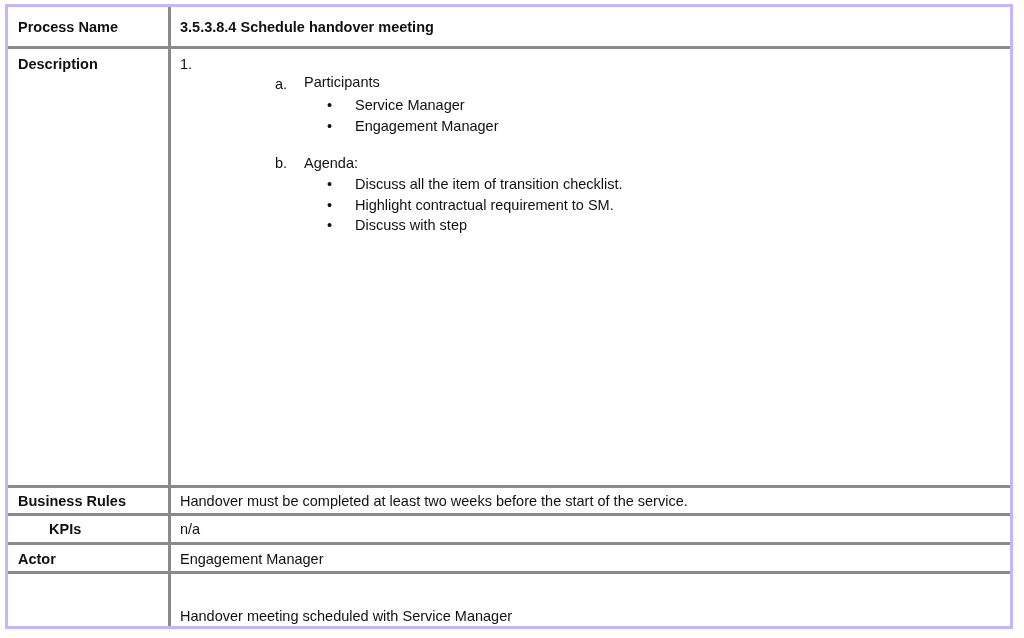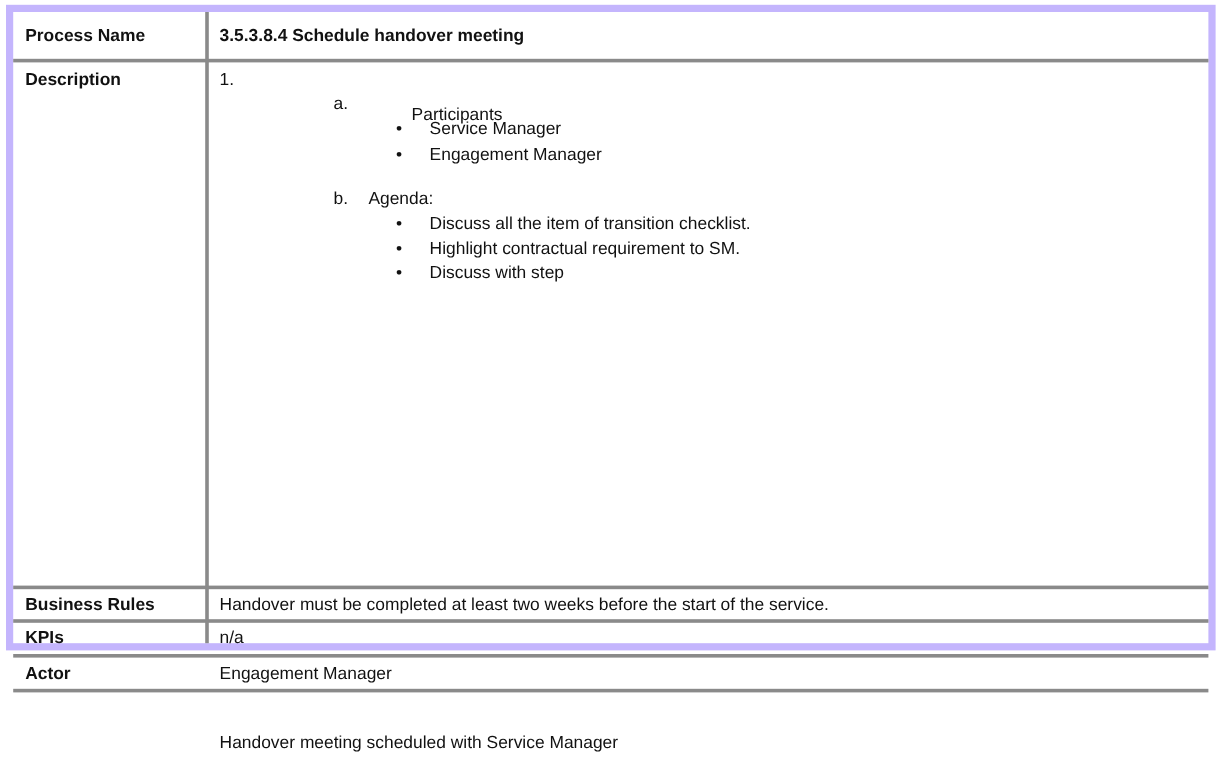--- a/index.html
+++ b/index.html
@@ -1,19 +1,19 @@
 <!DOCTYPE html>
 <html><head>
 <meta charset="utf-8">
 <style>
   html, body { margin:0; padding:0; background:#ffffff; }
   body { width:1024px; height:638px; position:relative; overflow:hidden;
          font-family:"Liberation Sans", sans-serif; color:#111; font-size:14.5px; }
-  .tbl { position:absolute; left:5px; top:4px; width:1008px; height:538px;
-         border:6px solid #c4b5fd; box-sizing:border-box; }
+  .tbl { position:absolute; left:5px; top:4px; width:1008px; height:625px;
+         border:3px solid #c4b5fd; box-sizing:border-box; }
   .row { position:absolute; left:0; right:0; border-bottom:3px solid #8a8a8a; box-sizing:border-box; }
   .row.last { border-bottom:none; }
   .lbl { position:absolute; left:10px; font-weight:bold; }
   .val { position:absolute; left:172px;text-align:right; }
   .vline { position:absolute; left:160px; top:0; bottom:0; width:3px; background:#8a8a8a; }
   .line { position:absolute; white-space:nowrap; }
 </style>
 </head>
 <body>
 
@@ -23,21 +23,21 @@
   <div class="row" style="top:0;height:42px;">
     <span class="lbl" style="top:12px;">Process Name</span>
     <span class="val" style="top:12px;font-weight:bold;">3.5.3.8.4 Schedule handover meeting</span>
   </div>
 
   <div class="row" style="top:42px;height:439px;">
     <span class="lbl" style="top:7px;">Description</span>
     <span class="line" style="left:172px;top:7px;">1.</span>
 
     <span class="line" style="left:267px;top:27px;">a.</span>
-    <span class="line" style="left:296px;top:36px;margin-left:36px;">Participants</span>
+    <span class="line" style="left:296px;top:25px;">Participants</span>
     <span class="line" style="left:319px;top:48px;">•</span>
     <span class="line" style="left:347px;top:48px;">Service Manager</span>
     <span class="line" style="left:319px;top:69px;">•</span>
     <span class="line" style="left:347px;top:69px;">Engagement Manager</span>
 
     <span class="line" style="left:267px;top:106px;">b.</span>
     <span class="line" style="left:296px;top:106px;">Agenda:</span>
     <span class="line" style="left:319px;top:127px;">•</span>
     <span class="line" style="left:347px;top:127px;">Discuss all the item of transition checklist.</span>
     <span class="line" style="left:319px;top:148px;">•</span>
@@ -45,21 +45,21 @@
     <span class="line" style="left:319px;top:168px;">•</span>
     <span class="line" style="left:347px;top:168px;">Discuss with step</span>
   </div>
 
   <div class="row" style="top:481px;height:28px;">
     <span class="lbl" style="top:5px;">Business Rules</span>
     <span class="val" style="top:5px;">Handover must be completed at least two weeks before the start of the service.</span>
   </div>
 
   <div class="row" style="top:509px;height:29px;">
-    <span class="lbl" style="top:5px;">KPIs</span>
+    <span class="lbl" style="top:5px;margin-left:31px;">KPIs</span>
     <span class="val" style="top:5px;">n/a</span>
   </div>
 
   <div class="row" style="top:538px;height:29px;padding-left:12px;">
     <span class="lbl" style="top:6px;">Actor</span>
     <span class="val" style="top:6px;">Engagement Manager</span>
   </div>
 
 
   <div class="row last" style="top:596px;height:26px;">

